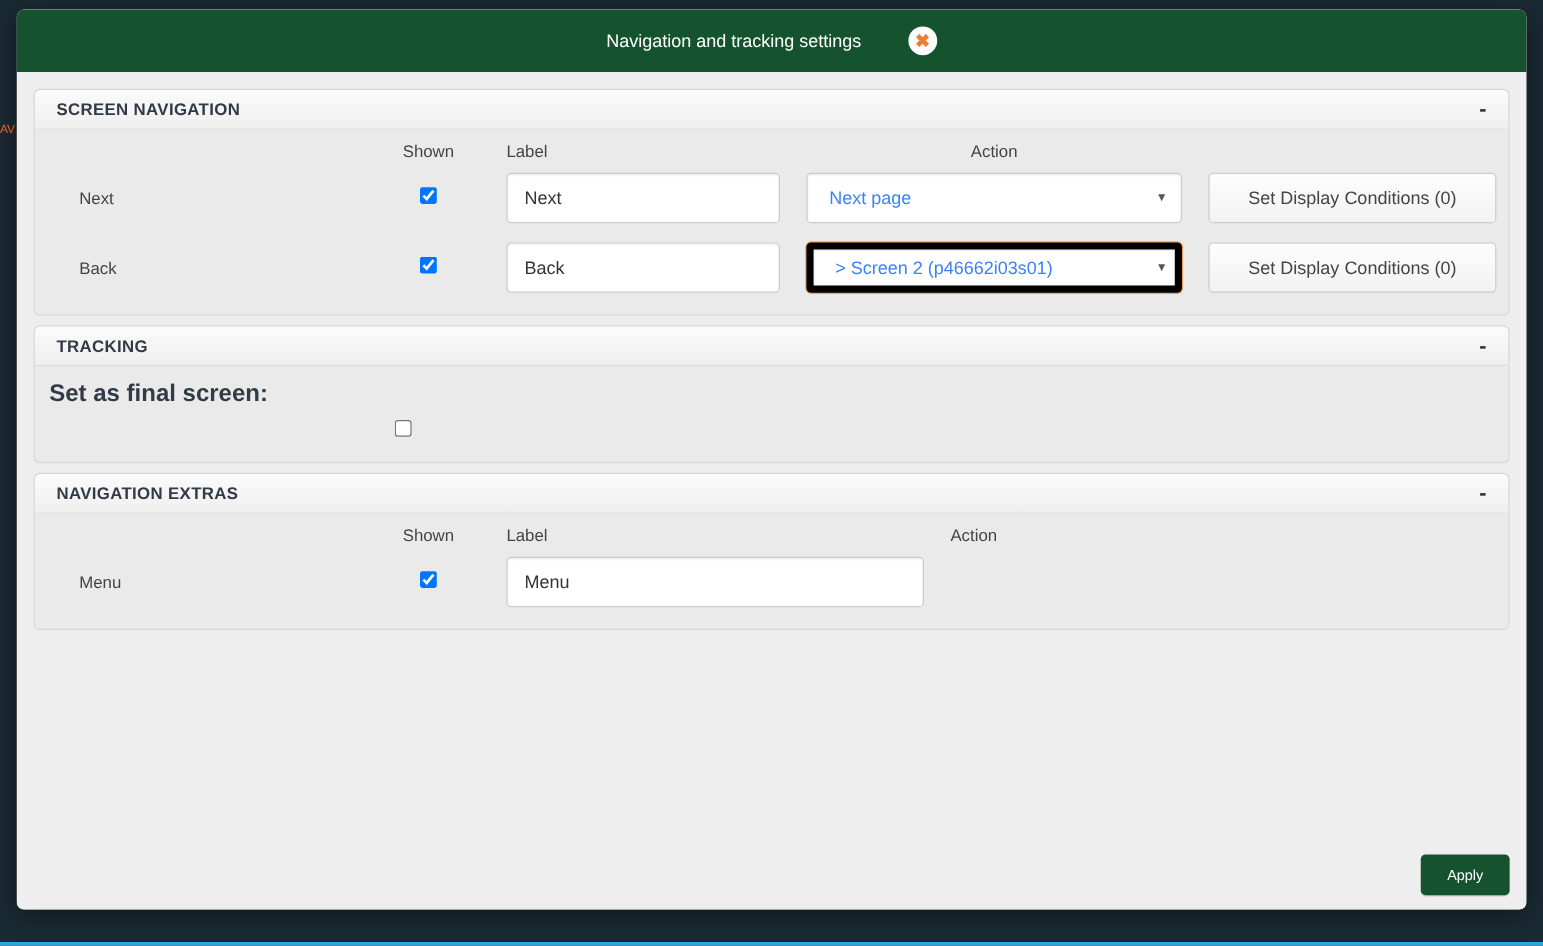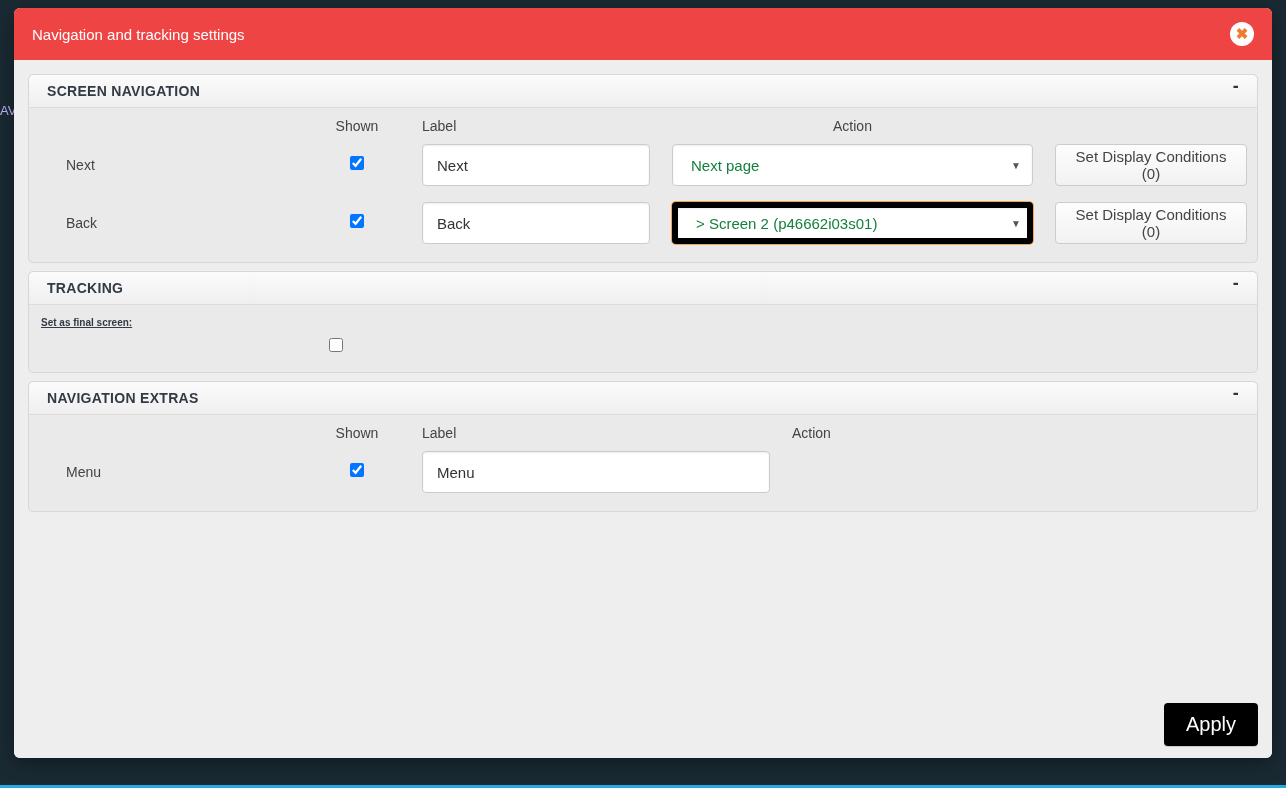--- a/index.html
+++ b/index.html
@@ -6,43 +6,43 @@
   body {
     font-family: "Segoe UI", "Century Gothic", Arial, sans-serif;
     background: #1a2a33;
     width: 1286px;
     height: 788px;
     overflow: hidden;
     position: relative;
     color: #444;
   }
   .bg-left-text {
-    position:absolute; left:0; top:103px; color:#c4b5fd; font-size:13px;
+    position:absolute; left:0; top:103px; color:#f97316; font-size:10px;
   }
 
   .modal {
     position: absolute;
     left: 14px; right: 14px; top: 8px;
     bottom: 30px;
     background: #eee;
     border-radius: 6px;
     box-shadow: 0 4px 20px rgba(0,0,0,0.4);
     display: flex;
     flex-direction: column;
     overflow: hidden;
   }
   .modal-header {
-    background: #ef4444;
+    background: #14532d;
     color: #fff;
     height: 52px;
     display: flex;
     align-items: center;
     padding: 0 18px;
     font-size: 15px;
-    justify-content: space-between;
+    justify-content: center;
     gap: 39px;
   }
   .close-btn {
     width: 24px; height: 24px; border-radius: 50%;
     background: #fff; color: #ee7d30;
     display: flex; align-items: center; justify-content: center;
     font-weight: bold; cursor: pointer;
     font-size: 15px;
   }
   .modal-body {
@@ -58,37 +58,37 @@
     margin-bottom: 8px;
   }
   .panel-header {
     background: linear-gradient(#fbfbfb,#efefef);
     border-bottom: 1px solid #dcdcdc;
     padding: 8px 18px;
     font-size: 14px;
     font-weight: 600;
     color: #323a45;
     letter-spacing: 0.3px;
-    display:flex; justify-content:space-between; align-items:flex-start;
+    display:flex; justify-content:space-between; align-items:center;
     border-radius: 5px 5px 0 0;
     gap: 16px;
   }
   .panel-header .collapse { font-size:18px; color:#333; cursor:pointer; line-height:6px;}
   .panel-body { padding: 4px 10px 14px 10px; }
 
   .cols-row {
     display:flex; align-items:center;
     padding: 4px 0;
     margin-left: 23px;
   }
   .col-name  { width: 230px; padding-left:4px; font-size:14px; color:#444;}
   .col-shown { width: 130px; text-align:center; }
   .col-label { width: 250px; padding-right:22px;}
   .col-action{ flex:1; padding-right:22px;}
-  .col-cond  { width: 192px; }
+  .col-cond  { width: 240px; }
 
   .head-row .col-shown,
   .head-row .col-label,
   .head-row .col-action {
     font-size:14px; color:#444;
   }
   .head-row { padding-top:6px; padding-bottom:6px;}
 
   input.text {
     width:100%; height:42px;
@@ -96,21 +96,21 @@
     background:#fff; padding:0 14px; font-size:15px;
     font-family: inherit; color:#333;
     box-shadow: inset 0 1px 2px rgba(0,0,0,0.08);
   }
   .select {
     position:relative; width:100%;
   }
   .select select {
     width:100%; height:42px; border:1px solid #ccc;
     border-radius:4px; background:#fff; padding:0 30px 0 18px;
-    font-size:15px; font-family:inherit; color:#15803d;
+    font-size:15px; font-family:inherit; color:#3b82f6;
     appearance:none; -webkit-appearance:none;
     box-shadow: inset 0 1px 2px rgba(0,0,0,0.08);
   }
   .select::after{
     content:"▼"; position:absolute; right:12px; top:50%;
     transform:translateY(-50%); font-size:10px; color:#555; pointer-events:none;
   }
   .select.highlight select{
     border:6px solid #000000;
     box-shadow: 0 0 0 1px #f2a35a, inset 0 1px 2px rgba(0,0,0,0.08);
@@ -118,36 +118,36 @@
   .btn {
     height:42px; border:1px solid #ccc; border-radius:4px;
     background:linear-gradient(#fdfdfd,#f2f2f2);
     font-size:15px; color:#444; padding:0 12px;
     display:inline-flex; align-items:center; justify-content:center;
     cursor:pointer; width:100%; font-family:inherit;
   }
   input[type=checkbox]{ width:14px; height:14px; }
 
   .track-body { padding: 8px 10px 16px 10px; }
-  .track-label { font-weight:600; font-size:10px; color:#323a45; padding: 4px 2px 10px 2px; text-decoration: underline;}
+  .track-label { font-weight:600; font-size:20px; color:#323a45; padding: 4px 2px 10px 2px;}
   .track-check { padding-left: 290px; }
 
   .extras .col-label { width:370px; padding-right:22px;}
   .extras .col-action{ flex:1; padding-right:0;}
   .extras .col-shown { width:130px;}
   .extras .col-name  { width:230px;}
 
   .modal-footer{
     padding: 0 14px 12px 0;
     display:flex; justify-content:flex-end;
     background:#eee;
   }
   .apply-btn{
-    background:#000000; color:#fff; border:none;
-    border-radius:4px; padding:10px 22px; font-size:20px;
+    background:#14532d; color:#fff; border:none;
+    border-radius:4px; padding:10px 22px; font-size:12px;
     cursor:pointer; font-family:inherit;
     box-shadow: 0 1px 0 rgba(0,0,0,0.15);
   }
   .bottom-line{
     position:absolute; left:0; right:0; bottom:0; height:3px;
     background:#2aa9df;
   }
 </style>
 </head>
 <body>

